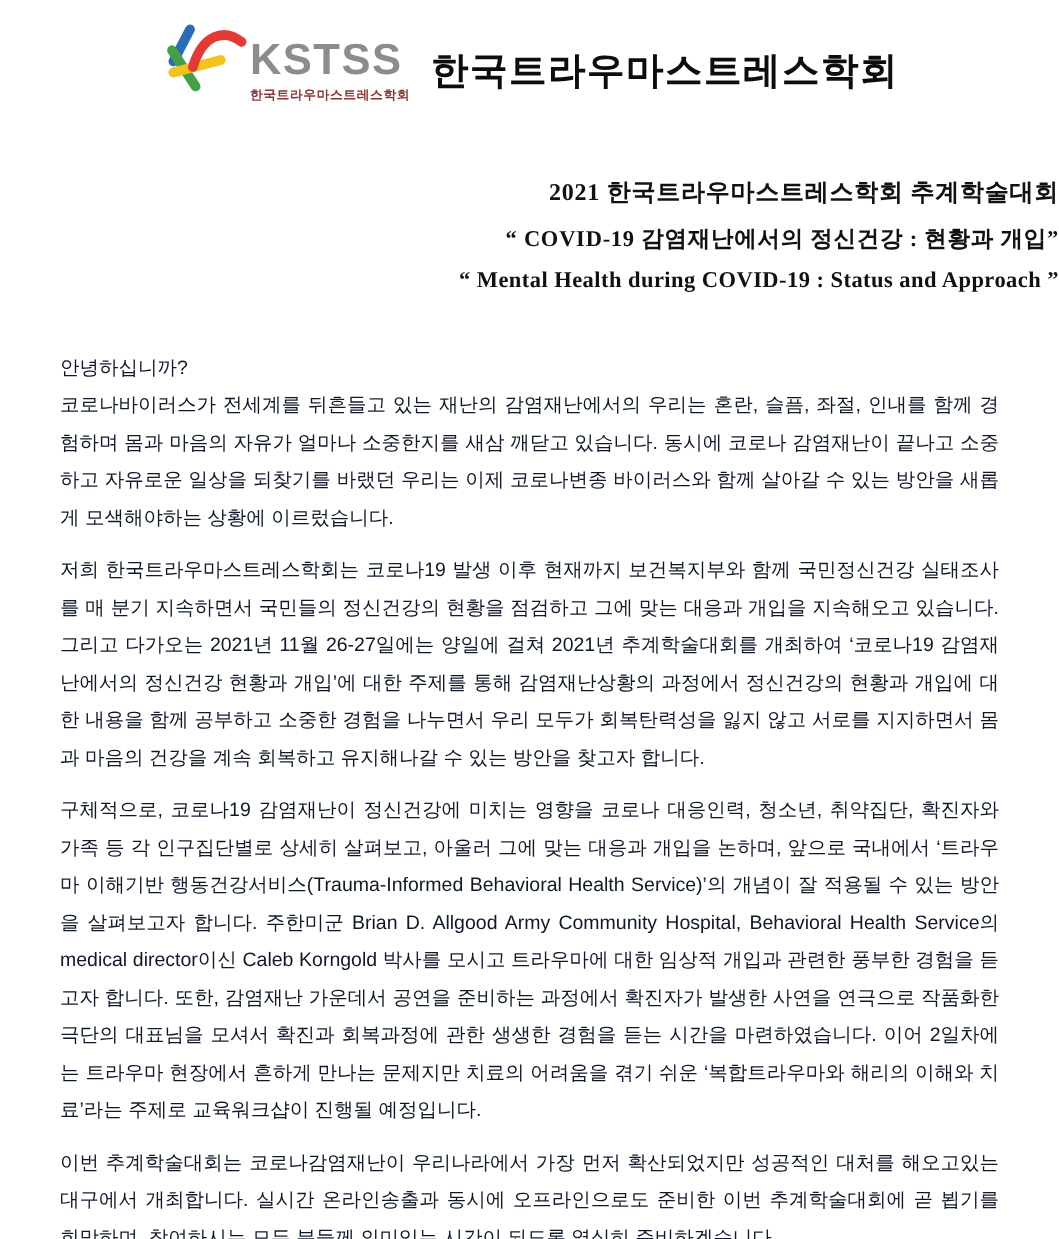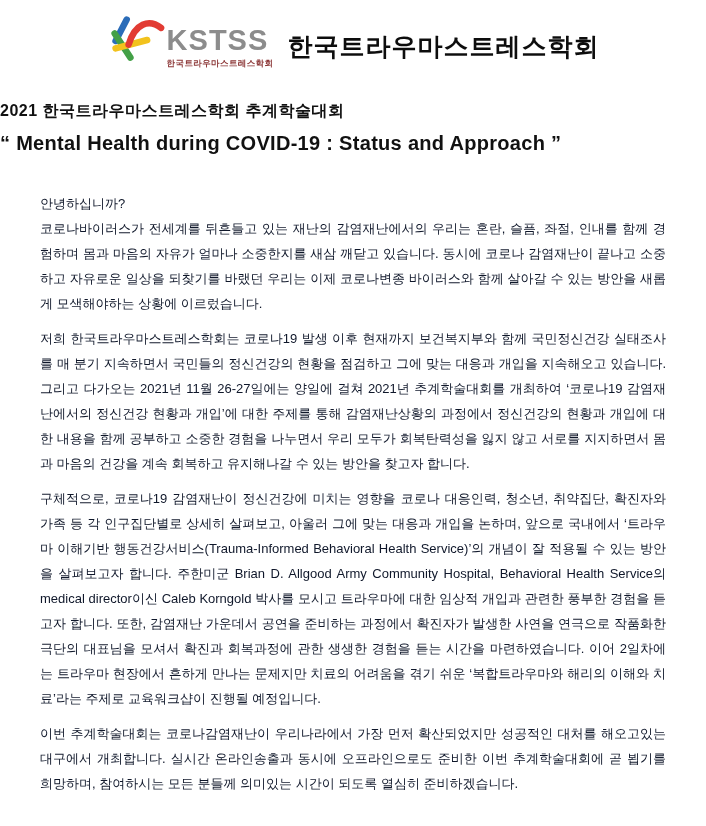--- a/index.html
+++ b/index.html
@@ -42,28 +42,29 @@
   .org-title {
     font-size: 25px;
     font-weight: bold;
     color: #0d0d0d;
     letter-spacing: 1px;
     padding-top: 16px;
   }
 
   
   .title-block {
-    margin-top: 31px;
-    text-align: left;
+    margin-top: 48px;
+    text-align: right;
     font-weight: bold;
     color: #111;
+    font-family: Liberation Serif, serif;
   }
   .title-line1 { font-size: 16px; letter-spacing: 0.5px; }
   .title-line2 { font-size: 15px; letter-spacing: 0.5px; margin-top: 11px; }
-  .title-line3 { font-size: 20px; letter-spacing: 0.3px; margin-top: 10px; }
+  .title-line3 { font-size: 15px; letter-spacing: 0.3px; margin-top: 10px; }
 
   
   .body-text {
     margin: 36px 40px 0 40px;
     font-size: 13px;
     line-height: 25px;
     text-align: justify;
     color: #0f172a;
   }
   .body-text p { margin-bottom: 10px; }
@@ -85,20 +86,21 @@
       <div class="logo-text-col">
         <div class="logo-acronym">KSTSS</div>
         <div class="logo-subtext">한국트라우마스트레스학회</div>
       </div>
     </div>
     <div class="org-title">한국트라우마스트레스학회</div>
   </div>
 
   <div class="title-block">
     <div class="title-line1">2021 한국트라우마스트레스학회 추계학술대회</div>
+    <div class="title-line2">“ COVID-19 감염재난에서의 정신건강 : 현황과 개입”</div>
     <div class="title-line3">“ Mental Health during COVID-19 : Status and Approach ”</div>
   </div>
 
   <div class="body-text">
     <p>
       <span class="greeting">안녕하십니까?</span>
       <span>코로나바이러스가 전세계를 뒤흔들고 있는 재난의 감염재난에서의 우리는 혼란, 슬픔, 좌절, 인내를 함께 경험하며 몸과 마음의 자유가 얼마나 소중한지를 새삼 깨닫고 있습니다. 동시에 코로나 감염재난이 끝나고 소중하고 자유로운 일상을 되찾기를 바랬던 우리는 이제 코로나변종 바이러스와 함께 살아갈 수 있는 방안을 새롭게 모색해야하는 상황에 이르렀습니다.</span>
     </p>
     <p>저희 한국트라우마스트레스학회는 코로나19 발생 이후 현재까지 보건복지부와 함께 국민정신건강 실태조사를 매 분기 지속하면서 국민들의 정신건강의 현황을 점검하고 그에 맞는 대응과 개입을 지속해오고 있습니다. 그리고 다가오는 2021년 11월 26-27일에는 양일에 걸쳐 2021년 추계학술대회를 개최하여 ‘코로나19 감염재난에서의 정신건강 현황과 개입’에 대한 주제를 통해 감염재난상황의 과정에서 정신건강의 현황과 개입에 대한 내용을 함께 공부하고 소중한 경험을 나누면서 우리 모두가 회복탄력성을 잃지 않고 서로를 지지하면서 몸과 마음의 건강을 계속 회복하고 유지해나갈 수 있는 방안을 찾고자 합니다.</p>
     <p>구체적으로, 코로나19 감염재난이 정신건강에 미치는 영향을 코로나 대응인력, 청소년, 취약집단, 확진자와 가족 등 각 인구집단별로 상세히 살펴보고, 아울러 그에 맞는 대응과 개입을 논하며, 앞으로 국내에서 ‘트라우마 이해기반 행동건강서비스(Trauma-Informed Behavioral Health Service)’의 개념이 잘 적용될 수 있는 방안을 살펴보고자 합니다. 주한미군 Brian D. Allgood Army Community Hospital, Behavioral Health Service의 medical director이신 Caleb Korngold 박사를 모시고 트라우마에 대한 임상적 개입과 관련한 풍부한 경험을 듣고자 합니다. 또한, 감염재난 가운데서 공연을 준비하는 과정에서 확진자가 발생한 사연을 연극으로 작품화한 극단의 대표님을 모셔서 확진과 회복과정에 관한 생생한 경험을 듣는 시간을 마련하였습니다. 이어 2일차에는 트라우마 현장에서 흔하게 만나는 문제지만 치료의 어려움을 겪기 쉬운 ‘복합트라우마와 해리의 이해와 치료’라는 주제로 교육워크샵이 진행될 예정입니다.</p>

